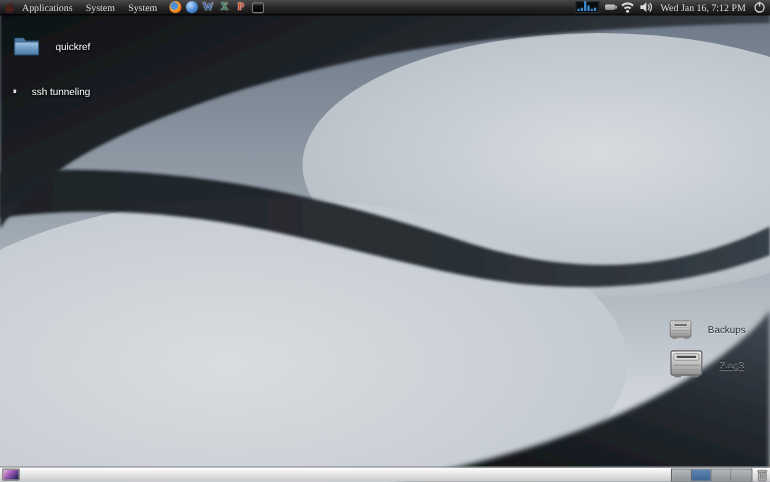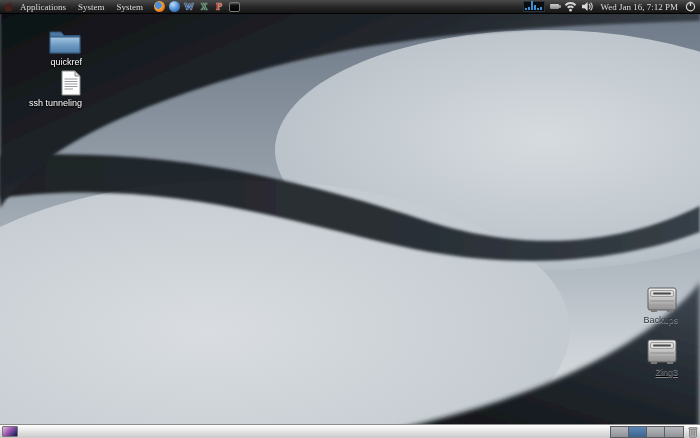--- a/index.html
+++ b/index.html
@@ -48,22 +48,22 @@
   }
   .show-desktop { width:16px; height:11px; border:1px solid #777; border-radius:1px;
     background:linear-gradient(135deg,#e9b8d8, #9a55b0 45%, #3a2f72 80%, #171233); }
   .workspace-switcher { display:flex; height:12px; border:1px solid #5a5e63; margin-right:4px; }
   .ws-cell { width:18px; height:10px; background:linear-gradient(#b6babe,#8f9397);
     border-right:1px solid #5a5e63; }
   .ws-cell:last-child { border-right:none; }
   .ws-cell.active { background:linear-gradient(#5d87b4,#3c648f); }
 
   
-  .desk-icon { position:absolute; width:70px; display:flex; flex-direction:column;
-    align-items:flex-end; gap:2px; cursor:default; }
+  .desk-icon { position:absolute; width:70px; display:flex; flex-direction:row;
+    align-items:center; gap:14px; cursor:default; }
   .icon-label { font-size:9px; line-height:10px; text-align:center; white-space:nowrap; }
   .label-light { color:#ffffff; text-shadow:0 1px 2px #000, 0 0 2px rgba(0,0,0,.8); }
   .label-dark { color:#2e343a; text-shadow:0 1px 0 rgba(255,255,255,.45); }
 </style>
 </head>
 <body>
 
 <div id="screen">
 
   <svg id="wallpaper" viewBox="0 0 700 438" preserveAspectRatio="none">
@@ -229,21 +229,21 @@
         <rect x="7" y="6.5" width="18" height="2" rx="1" fill="#4a4a4a"></rect>
         <line x1="4" y1="15" x2="28" y2="15" stroke="#8c8c8c" stroke-width="1"></line>
         <line x1="4" y1="19" x2="28" y2="19" stroke="#9c9c9c" stroke-width="1"></line>
         <rect x="5" y="24" width="6" height="2" fill="#7a7a7a"></rect>
         <rect x="21" y="24" width="6" height="2" fill="#7a7a7a"></rect>
       </g>
     </svg>
     <span class="icon-label label-dark">Backups</span>
   </div>
 
-  <div class="desk-icon" style="left:608px; top:338px;text-decoration:underline;">
+  <div class="desk-icon" style="left:608px; top:317px;text-decoration:underline;">
     <svg width="32" height="27" viewBox="0 0 32 27">
       <use href="#drive-shape"></use>
     </svg>
     <span class="icon-label label-dark">Zing3</span>
   </div>
 
 
   <div class="bottom-panel">
     <span class="show-desktop"></span>
     <span class="spacer"></span>

